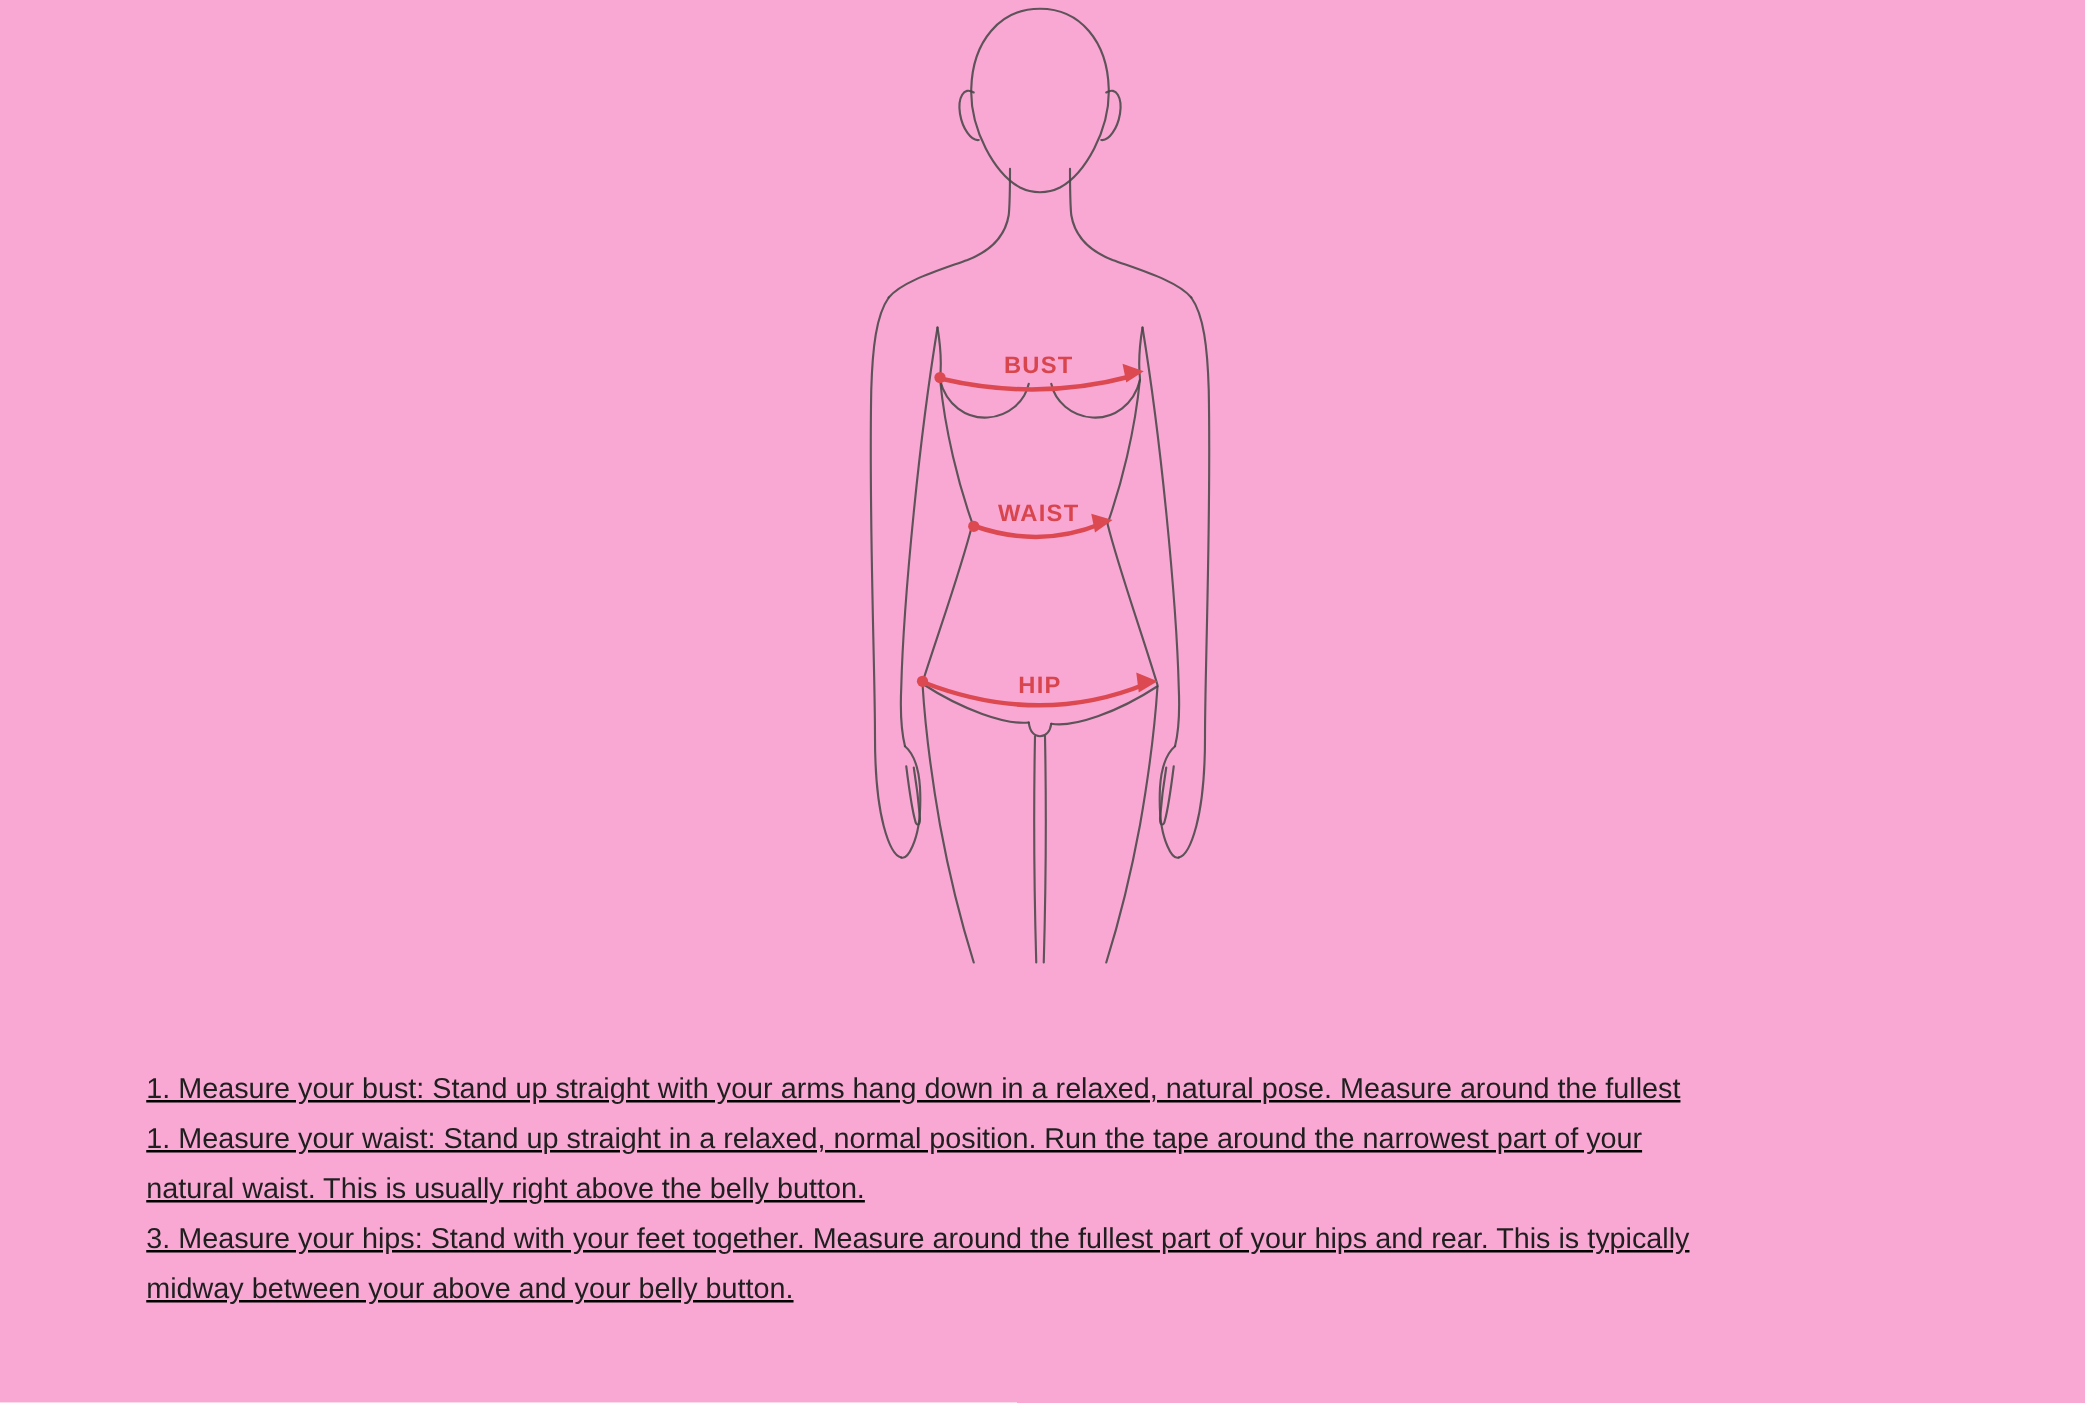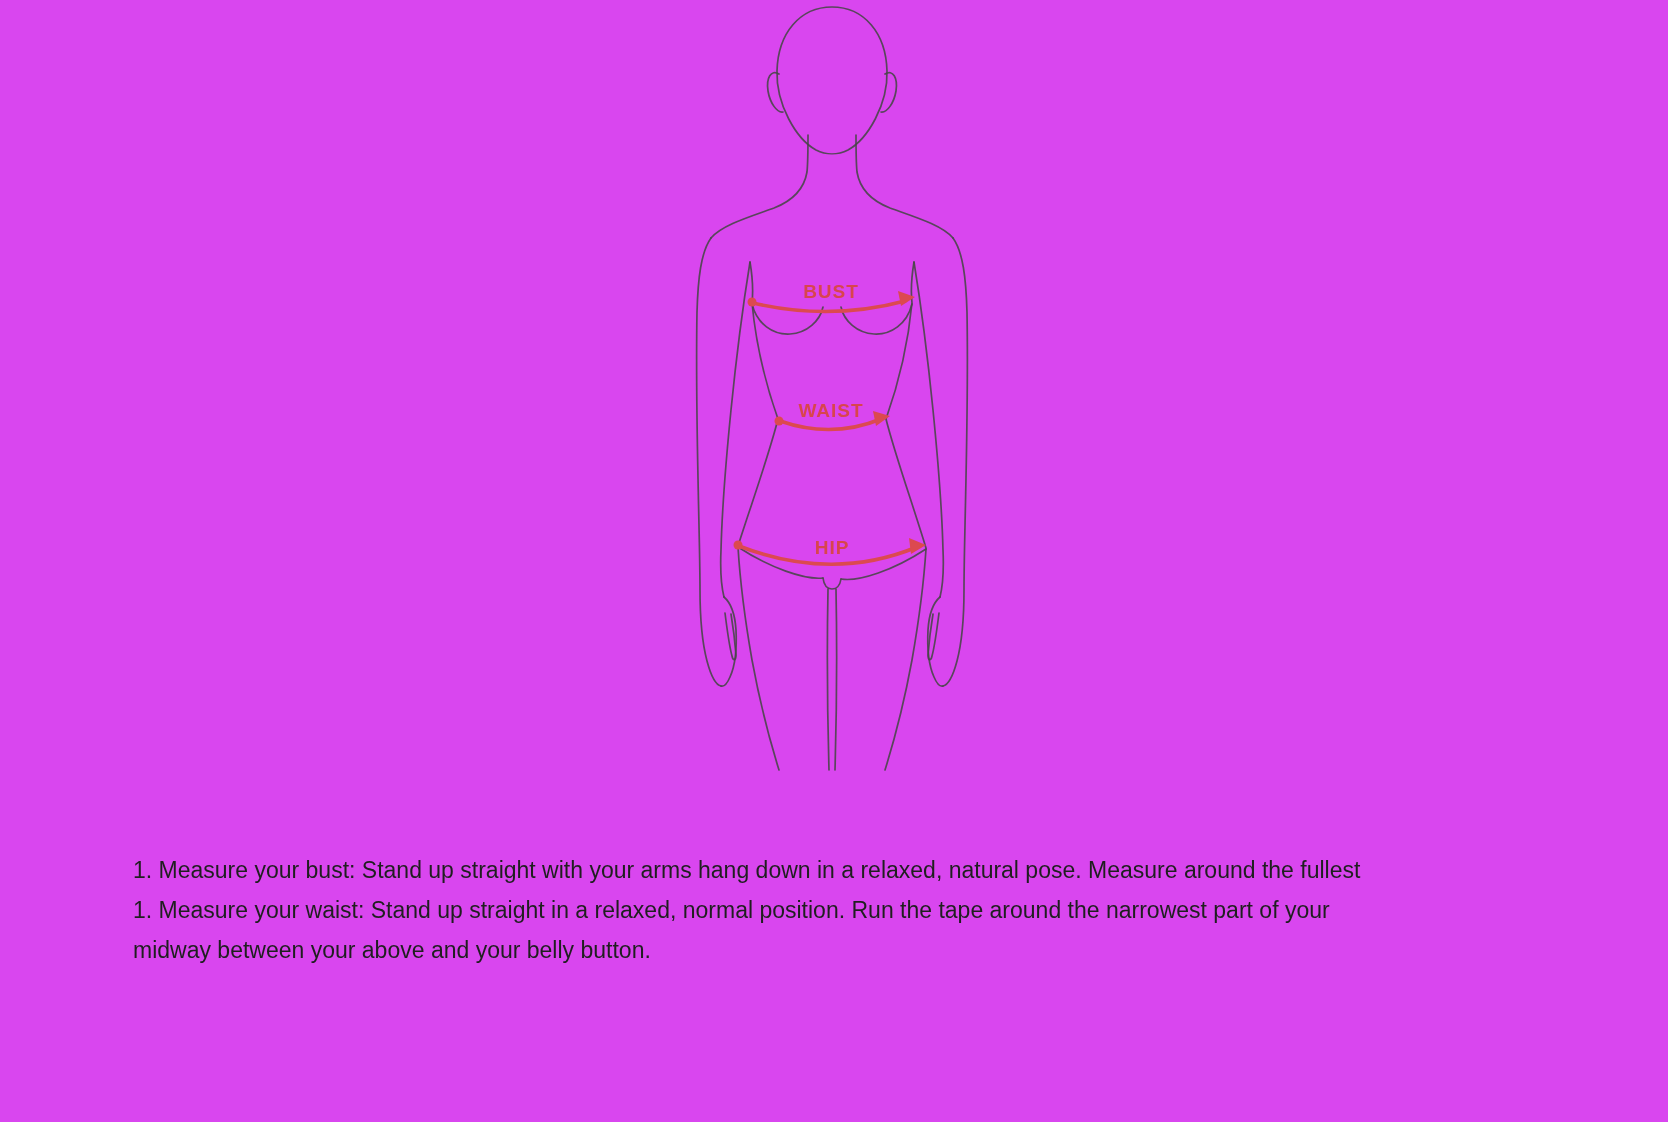--- a/index.html
+++ b/index.html
@@ -1,19 +1,19 @@
 <!DOCTYPE html>
 <html><head>
 <meta charset="utf-8">
 <style>
   html,body{margin:0;padding:0;background:#fff;}
   .page{
     position:relative;
     width:1668px;height:1122px;
-    background:#d946ef;
+    background:#f9a8d4;
     overflow:hidden;
     font-family:"Liberation Sans", sans-serif;
   }
   .figure-svg{
     position:absolute;left:0;top:0;
   }
   .figure-svg .outline{
     fill:none;
     stroke:#474747;
     stroke-width:1.7;
@@ -32,22 +32,23 @@
   .figure-svg .measure-label{
     fill:#d8454d;
     font-family:"Liberation Sans", sans-serif;
     font-size:19px;
     font-weight:700;
     letter-spacing:1px;
     text-anchor:middle;
   }
   .instructions{
     position:absolute;
-    left:133px;top:850px;
+    left:117px;top:850px;
     width:1420px;
+    text-decoration:underline;
   }
   .instr-line{
     font-size:23px;
     line-height:40px;
     color:#1f1f1f;
     letter-spacing:0px;
     white-space:nowrap;
   }
 </style>
 </head>
@@ -110,16 +111,18 @@
       <path class="tape" d="M 739,546 Q 832,582 917,547"></path>
       <circle class="tape-dot" cx="738" cy="545" r="4.5"></circle>
       <path class="tape-head" d="M 926,545 L 909,538 L 911,554 Z"></path>
     </g>
     <text class="measure-label" x="832" y="554">HIP</text>
   </svg>
 
   <div class="instructions">
     <div class="instr-line">1. Measure your bust: Stand up straight with your arms hang down in a relaxed, natural pose. Measure around the fullest</div>
     <div class="instr-line">1. Measure your waist: Stand up straight in a relaxed, normal position. Run the tape around the narrowest part of your</div>
+    <div class="instr-line">natural waist. This is usually right above the belly button.</div>
+    <div class="instr-line">3. Measure your hips: Stand with your feet together. Measure around the fullest part of your hips and rear. This is typically</div>
     <div class="instr-line">midway between your above and your belly button.</div>
   </div>
 
 </div>
 
 </body></html>

